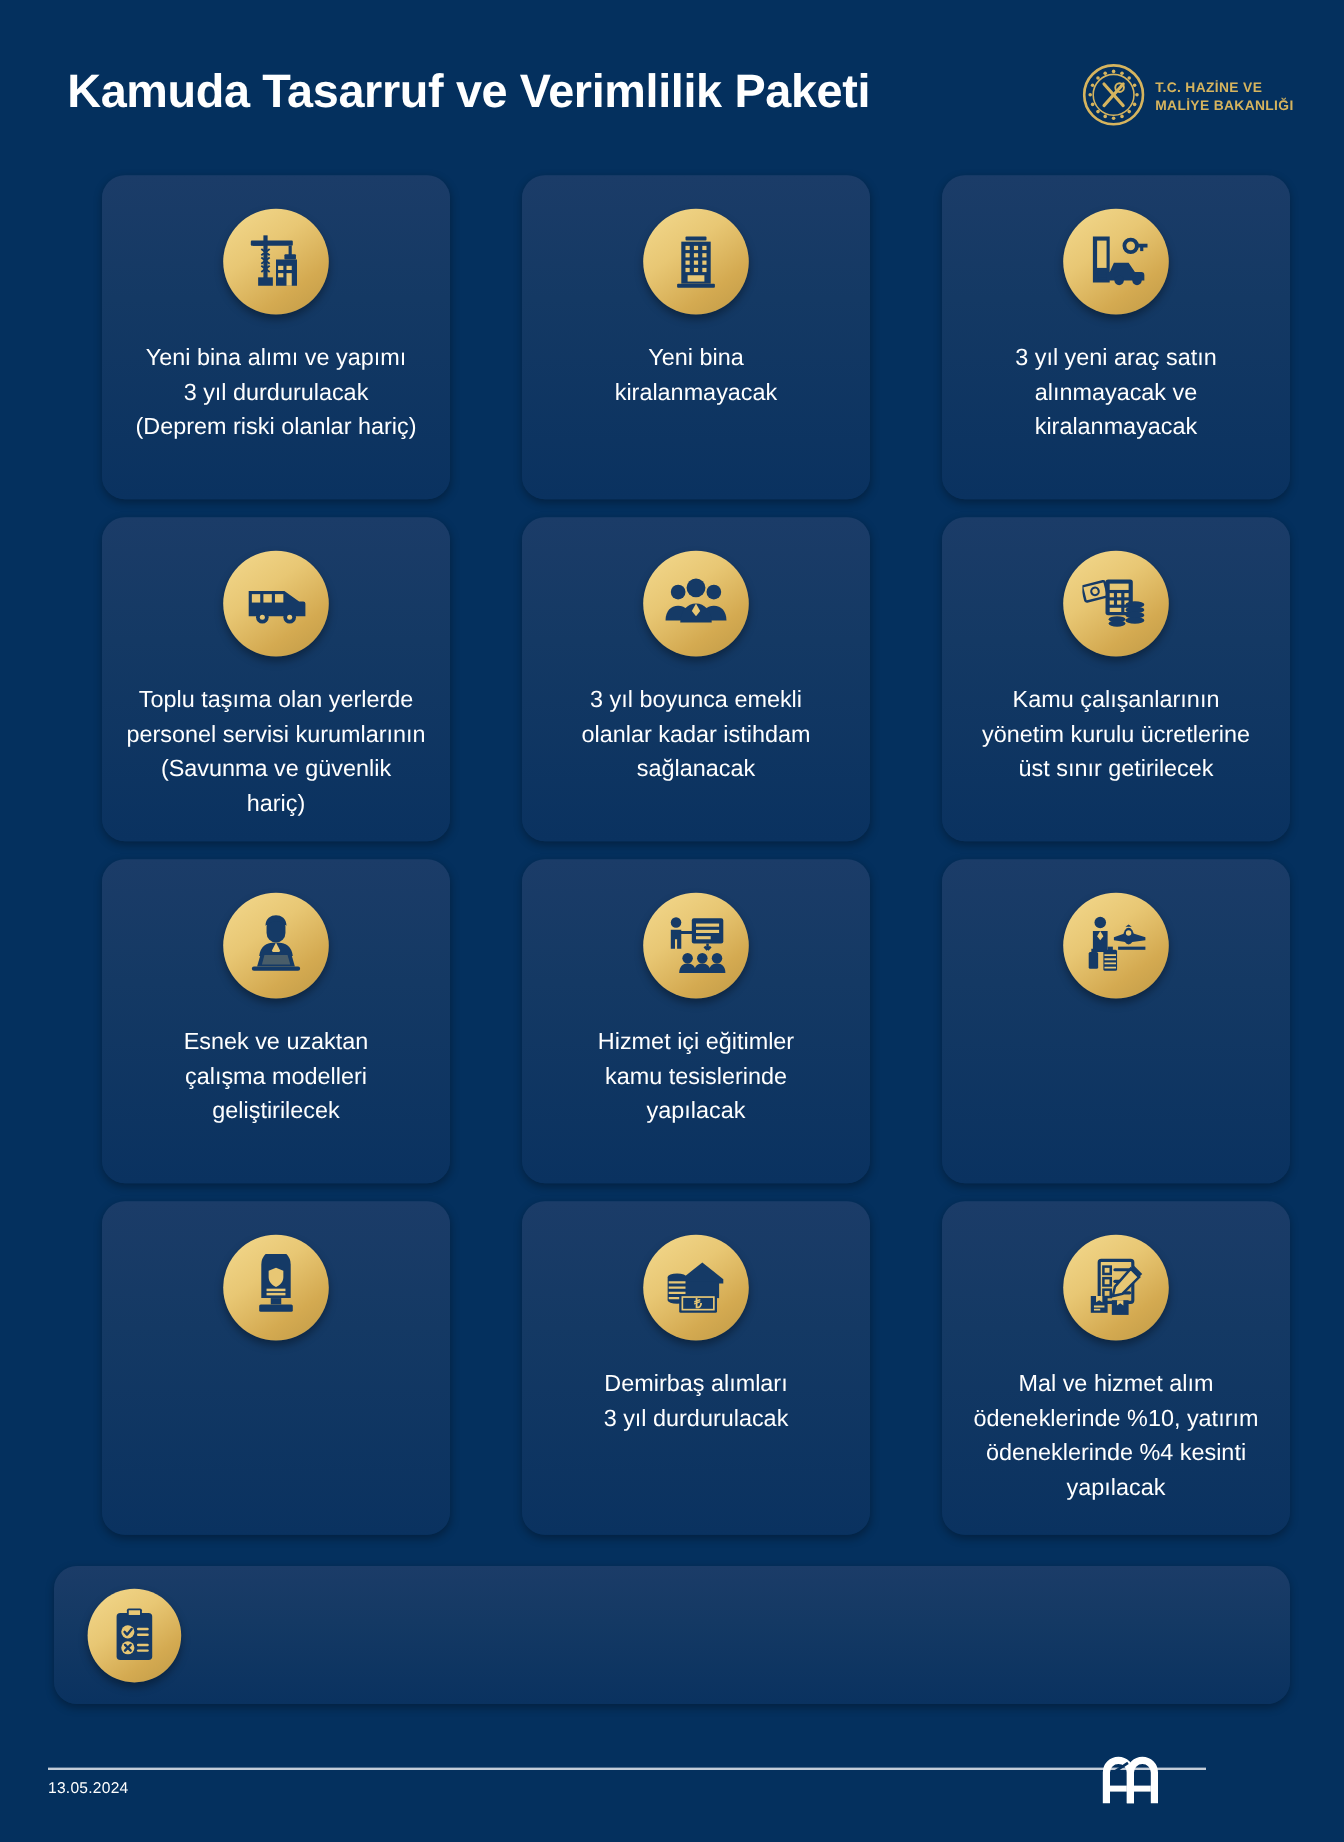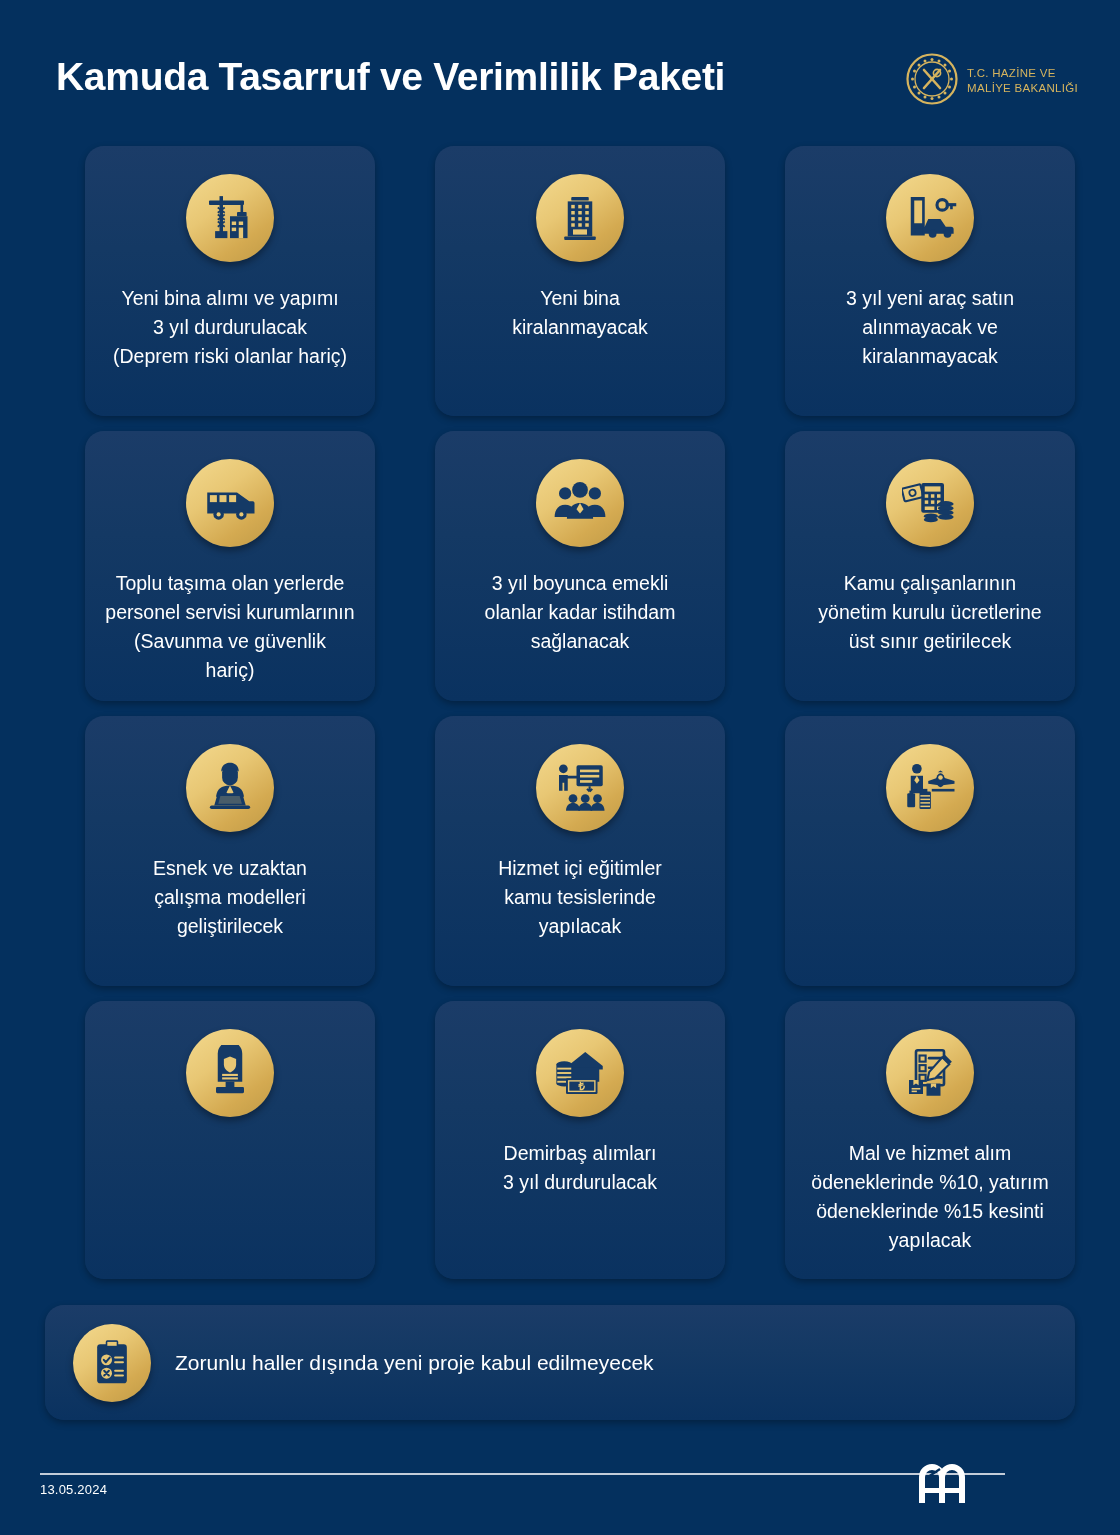--- a/index.html
+++ b/index.html
@@ -19,21 +19,21 @@
     position:absolute; left:56px; top:55px;
     font-size:39px; font-weight:bold; color:#ffffff;
     letter-spacing:-0.3px; white-space:nowrap;
   }
   .ministry-logo {
     position:absolute; right:42px; top:53px;
     display:flex; align-items:center; gap:9px;
   }
   .ministry-emblem { width:52px; height:52px; flex:0 0 auto; }
   .ministry-text {
-    color:#d6b45e; font-size:11.5px; font-weight:normal;
+    color:#d6b45e; font-size:11.5px; font-weight:bold;
     line-height:15px; letter-spacing:0.3px; white-space:nowrap;
   }
 
   
   .grid {
     position:absolute; left:45px; top:146px;
     width:1030px;
     display:grid;
     grid-template-columns:repeat(3, 330px);
     grid-template-rows:270px 270px 270px 278px;
@@ -417,21 +417,21 @@
         <rect x="28" y="44" width="16" height="14"></rect>
         <path d="M33 44 h6 v5 l-3-2 l-3 2 z" fill="#e8c774"></path>
         <g stroke="#e8c774" stroke-width="1.8">
           <line x1="11" y1="50" x2="21" y2="50"></line>
             <line x1="11" y1="53" x2="17" y2="53"></line>
         </g>
       </svg>
     </div>
     <div class="card-text">Mal ve hizmet alım
 ödeneklerinde %10, yatırım
-ödeneklerinde %15 kesinti
+ödeneklerinde %4 kesinti
 yapılacak</div>
   </div>
 
 </div>
 
 <div class="wide-card">
   <div class="icon-circle">
     <svg viewBox="0 0 64 64" fill="#153a66">
       <rect x="13" y="8" width="38" height="50" rx="4"></rect>
       <rect x="24" y="3" width="16" height="9" rx="2"></rect>
@@ -441,21 +441,20 @@
       <circle cx="25" cy="45" r="7" fill="#e8c774"></circle>
       <path d="M22 42 l6 6 m0-6 l-6 6" stroke="#153a66" stroke-width="2.6" stroke-linecap="round"></path>
       <g stroke="#e8c774" stroke-width="2.6" stroke-linecap="round">
         <line x1="36" y1="25" x2="46" y2="25"></line>
           <line x1="36" y1="31" x2="46" y2="31"></line>
         <line x1="36" y1="42" x2="46" y2="42"></line>
           <line x1="36" y1="48" x2="46" y2="48"></line>
       </g>
     </svg>
   </div>
-  <div class="wide-text">Zorunlu haller dışında yeni proje kabul edilmeyecek</div>
 </div>
 
 <div class="footer">
   <div class="footer-rule"></div>
   <div class="footer-date">13.05.2024</div>
   <span>
     <svg class="aa-logo" viewBox="0 0 60 46">
       <path d="M13 46 V20 a13 13 0 0 1 26 0 V46 h-6 V20 a7 7 0 0 0 -14 0 V46 z" fill="#ffffff"></path>
       <path d="M33 46 V20 a13 13 0 0 1 26 0 V46 h-6 V20 a7 7 0 0 0 -14 0 V46 z" fill="#ffffff"></path>
       <rect x="19" y="31" width="14" height="5" fill="#ffffff"></rect>

